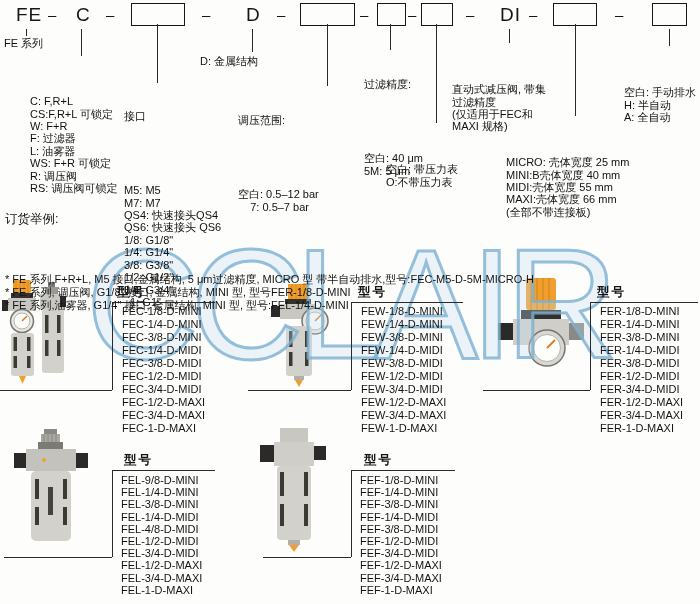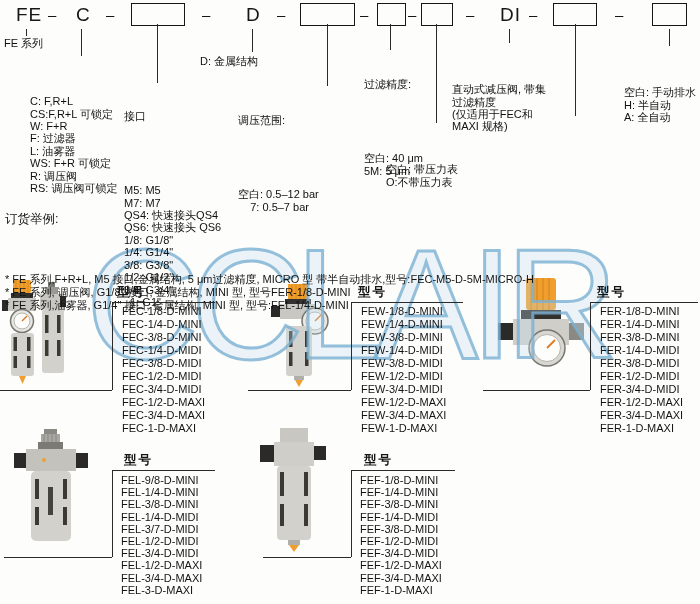--- a/index.html
+++ b/index.html
@@ -89,20 +89,23 @@
   </div>
 
   <div class="ann" style="left:386px;top:126px">
     
   <div class="ln">空白: 带压力表</div><div class="ln">O:不带压力表</div></div>
 
   <div class="ann" style="left:452px;top:46px">
     
   <div class="ln">直动式减压阀, 带集</div><div class="ln">过滤精度</div><div class="ln">(仅适用于FEC和</div><div class="ln">MAXI 规格)</div></div>
 
+  <div class="ann" style="left:506px;top:119px">
+    
+  <div class="ln">MICRO: 壳体宽度 25 mm</div><div class="ln">MINI:B壳体宽度 40 mm</div><div class="ln">MIDI:壳体宽度 55 mm</div><div class="ln">MAXI:壳体宽度 66 mm</div><div class="ln">(全部不带连接板)</div></div>
 
   <div class="ann" style="left:624px;top:49px">
     
   <div class="ln">空白: 手动排水</div><div class="ln">H: 半自动</div><div class="ln">A: 全自动</div></div>
 
   <div class="ord-title" style="left:5px;top:211px">订货举例:</div>
   <div class="ord" style="left:5px;top:234px">
     
   <div class="ln">* FE 系列,F+R+L, M5 接口,金属结构, 5 μm过滤精度, MICRO 型 带半自动排水,型号:FEC-M5-D-5M-MICRO-H</div><div class="ln">* FE 系列, 调压阀, G1/8" 接口, 金属结构, MINI 型, 型号FER-1/8-D-MINI</div><div class="ln">* FE 系列,油雾器, G1/4" 接口, 金属结构, MINI 型, 型号:FEL-1/4-D-MINI</div></div>
 
@@ -250,26 +253,26 @@
   <div class="tbl-h" style="left:124px;top:452px">型号</div>
   <div class="hline" style="left:112px;top:470px;width:103px"></div>
   <div class="vline" style="left:112px;top:470px;height:87px"></div>
   <div class="hline" style="left:4px;top:557px;width:108px"></div>
   <div class="tbl lh12" style="left:121px;top:474px">
 
   <div class="mdl">FEL-9/8-D-MINI</div>
       <div class="mdl">FEL-1/4-D-MINI</div>
       <div class="mdl">FEL-3/8-D-MINI</div>
       <div class="mdl">FEL-1/4-D-MIDI</div>
-      <div class="mdl">FEL-3/7-D-MIDI</div>
+      <div class="mdl">FEL-4/8-D-MIDI</div>
       <div class="mdl">FEL-1/2-D-MIDI</div>
       <div class="mdl">FEL-3/4-D-MIDI</div>
       <div class="mdl">FEL-1/2-D-MAXI</div>
       <div class="mdl">FEL-3/4-D-MAXI</div>
-      <div class="mdl">FEL-3-D-MAXI</div>
+      <div class="mdl">FEL-1-D-MAXI</div>
     </div>
 
   <div class="tbl-h" style="left:364px;top:452px">型号</div>
   <div class="hline" style="left:351px;top:470px;width:104px"></div>
   <div class="vline" style="left:351px;top:470px;height:87px"></div>
   <div class="hline" style="left:263px;top:557px;width:88px"></div>
   <div class="tbl lh12" style="left:360px;top:474px">
 
   <div class="mdl">FEF-1/8-D-MINI</div>
       <div class="mdl">FEF-1/4-D-MINI</div>

